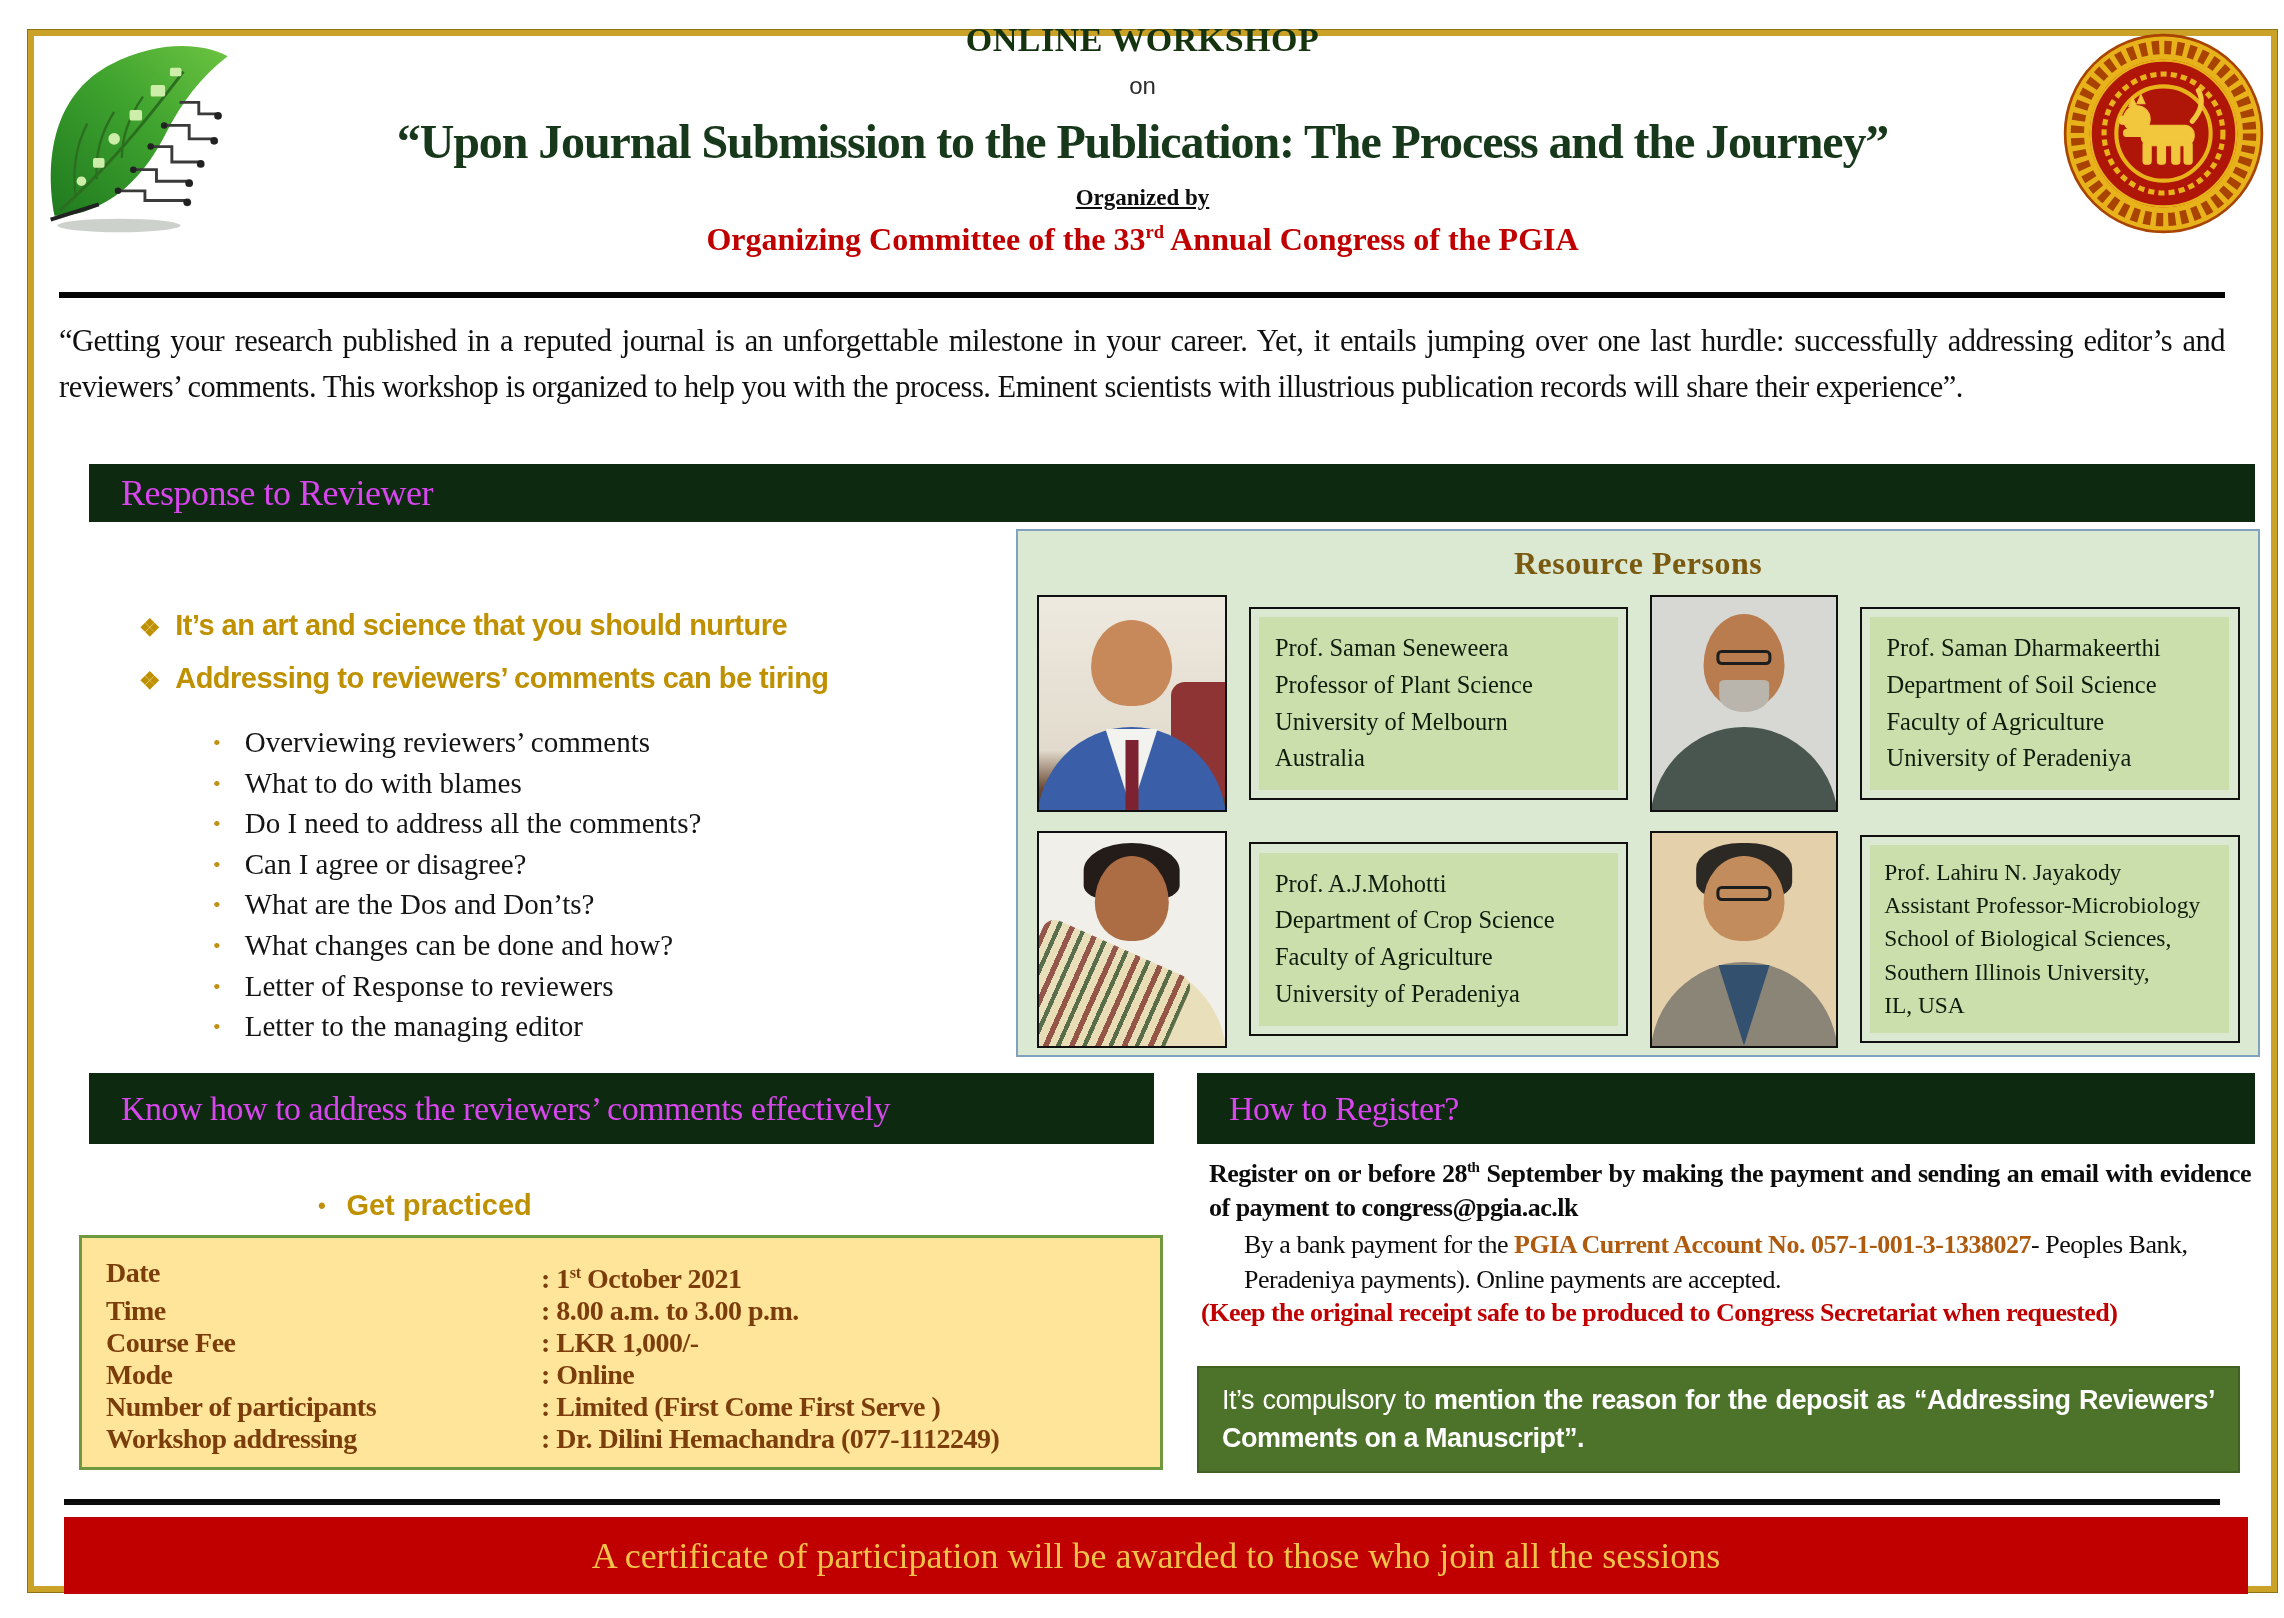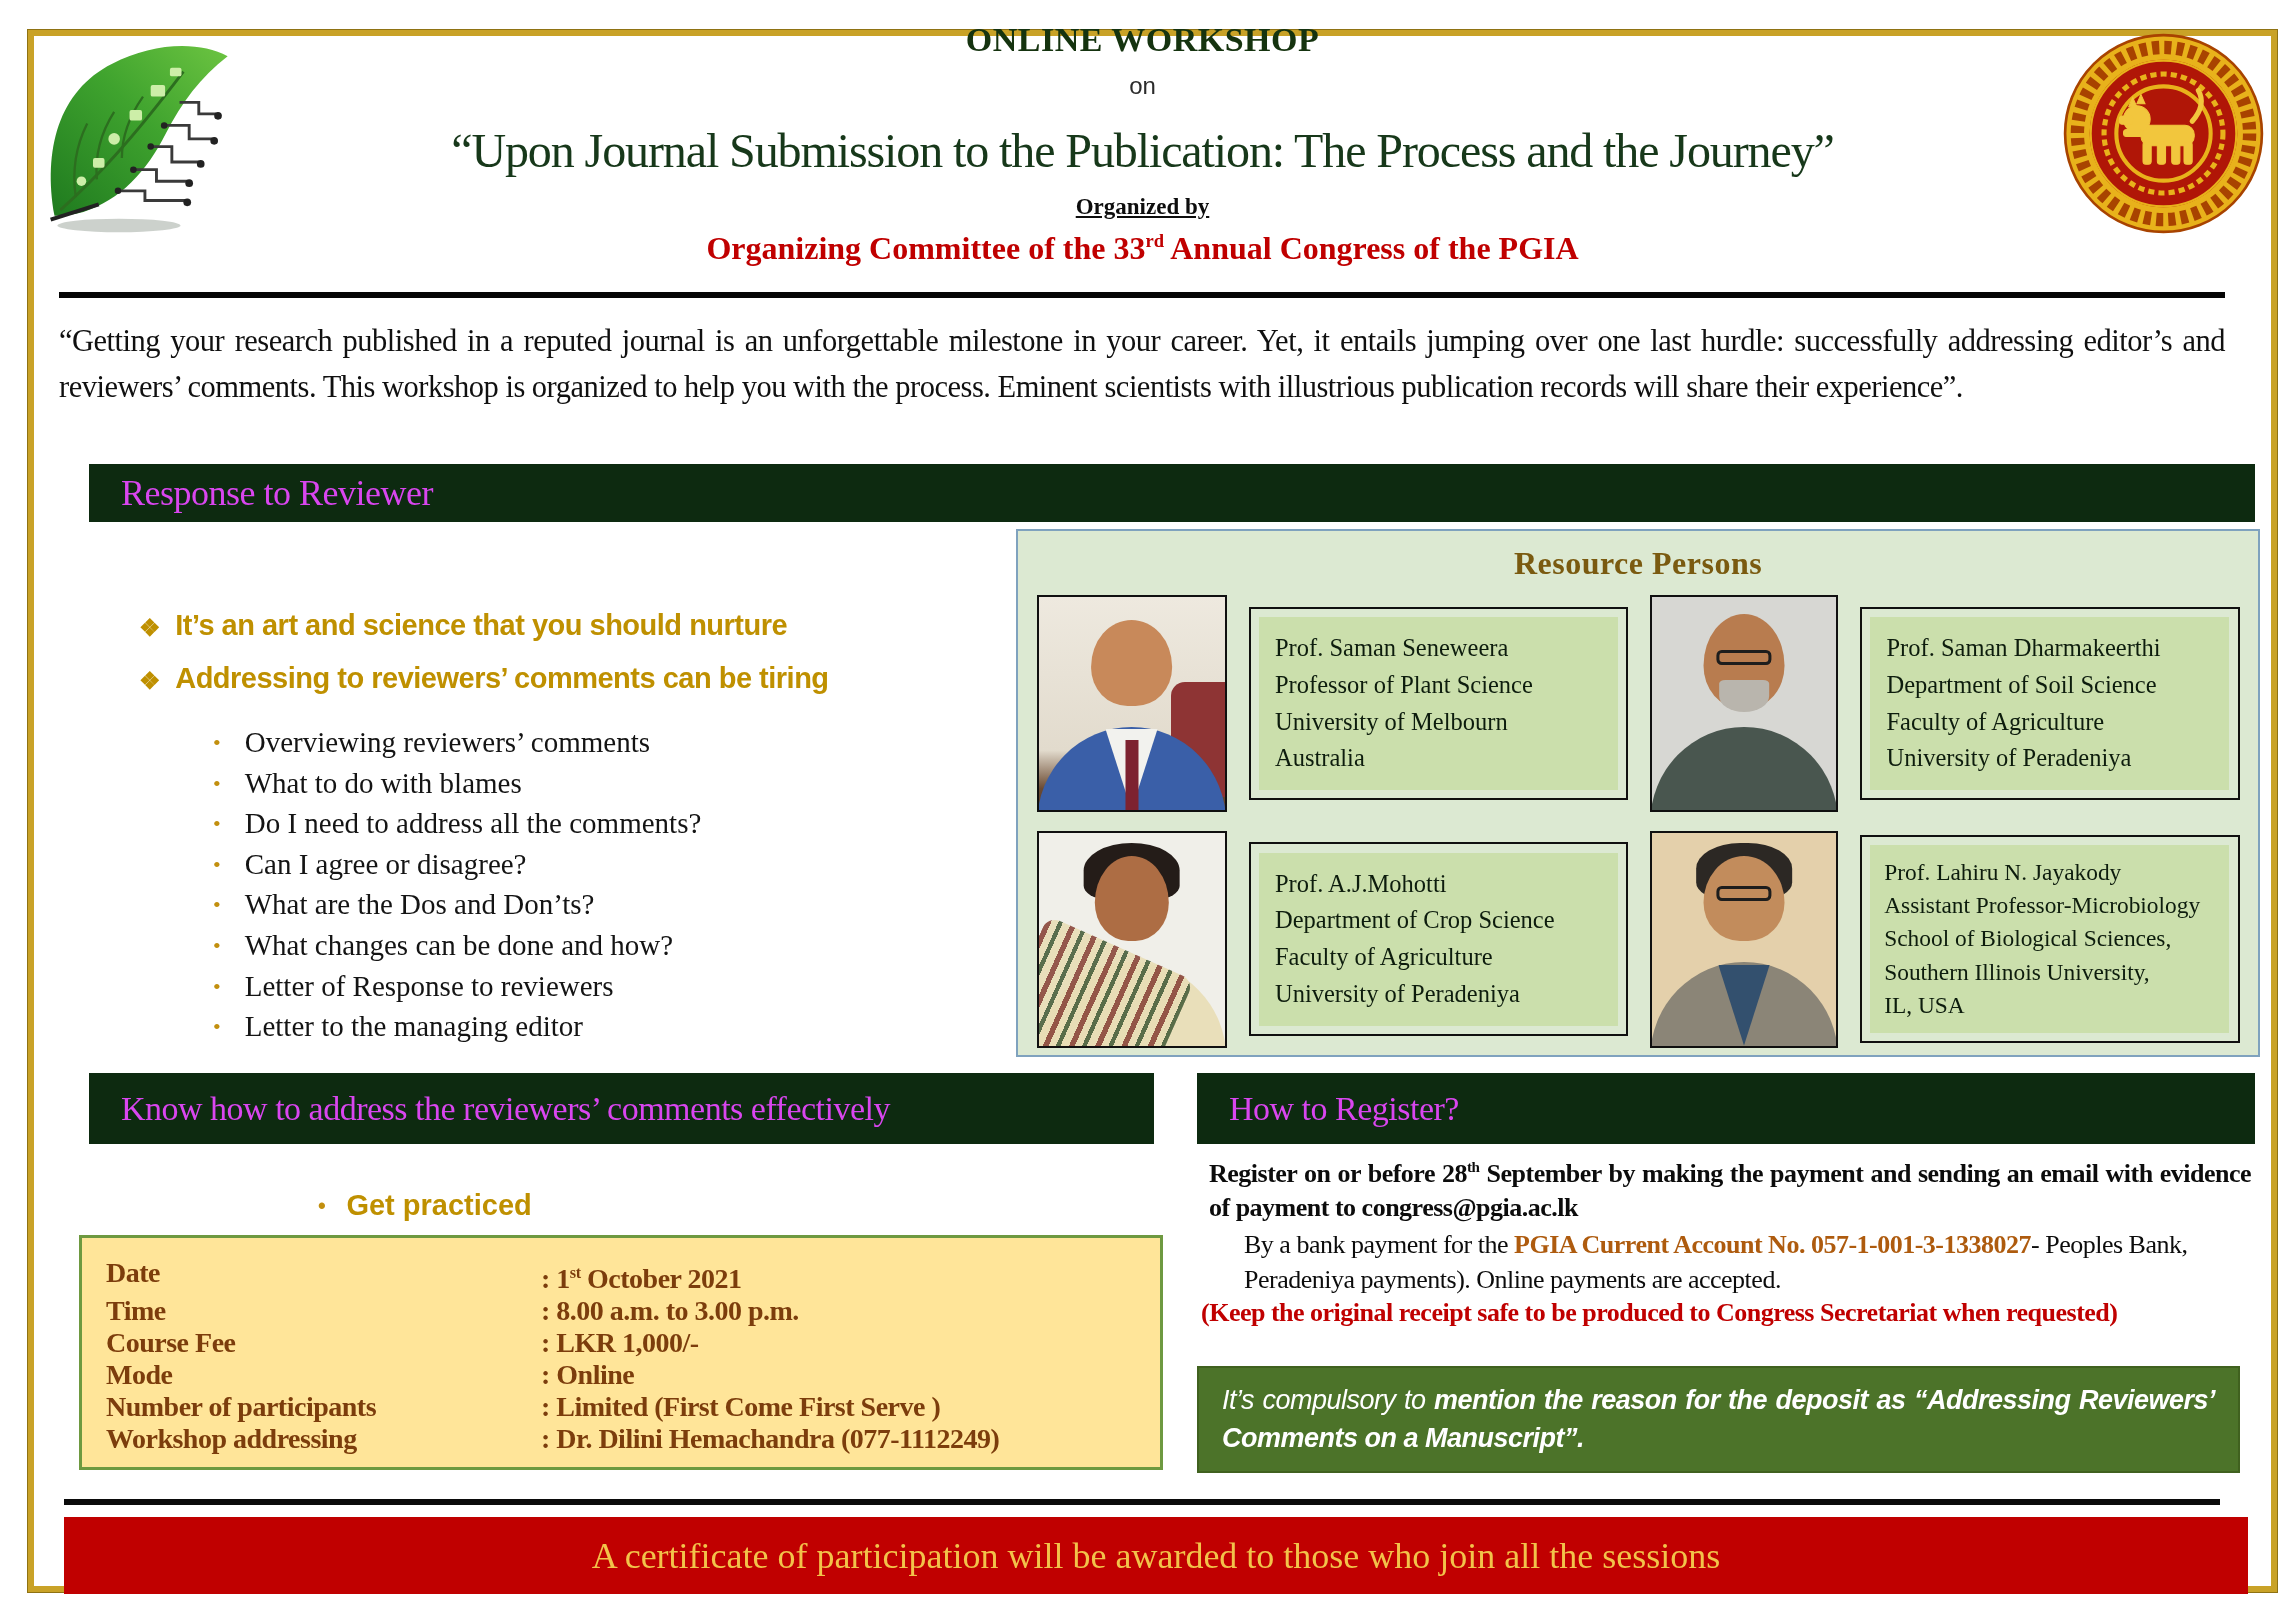--- a/index.html
+++ b/index.html
@@ -9,21 +9,21 @@
          border:6px solid #C9A227;outline:1.1px solid #8F7213;pointer-events:none;}
 
   
   .logo-leaf{position:absolute;left:34px;top:35px;width:218px;height:202px;}
   .logo-leaf svg{width:100%;height:100%;}
   .crest{position:absolute;left:2061px;top:18.5px;width:205px;height:237px;}
   .crest svg{width:205px;height:205px;margin-top:12px;}
   .header-center{position:absolute;left:256px;top:20.7px;width:1773px;text-align:center;}
   .h-workshop{font-size:34px;font-weight:700;color:#15330F;letter-spacing:0.5px;}
   .h-on{font-size:24px;color:#2b2b2b;margin-top:13px;font-family:"Liberation Sans",sans-serif;}
-  .h-title{font-size:48px;font-weight:400;color:#17381A;margin-top:23px;white-space:nowrap;letter-spacing:-1.1px;}
+  .h-title{font-size:48px;font-weight:700;color:#17381A;margin-top:14px;white-space:nowrap;letter-spacing:-1.1px;}
   .h-orgby{font-size:23px;margin-top:16.3px;text-decoration:underline;color:#0d0d0d;font-weight:600;}
   .h-committee{font-size:32px;font-weight:700;color:#C00000;margin-top:9.8px;}
   sup{vertical-align:super;font-size:58%;}
 
   .top-rule{position:absolute;left:59px;top:292px;width:2166px;height:6px;background:#050505;}
   .intro{position:absolute;left:59px;top:318px;width:2166px;font-size:30.5px;line-height:1.52;
          text-align:justify;color:#101010;letter-spacing:-0.5px;}
 
   
   .banner{position:absolute;background:#0D2A10;color:#d946ef;display:flex;align-items:center;
@@ -96,21 +96,21 @@
   .reg1{position:absolute;left:1209px;top:1157px;width:1042px;font-size:26px;font-weight:700;
         line-height:1.3;text-align:justify;color:#0c0c0c;letter-spacing:-0.5px;}
   .reg2{position:absolute;left:1244px;top:1227px;width:1007px;font-size:26px;font-weight:400;
         line-height:1.36;color:#0c0c0c;letter-spacing:-0.5px;}
   .account{font-weight:700;color:#AE5B0E;}
   .red-note{position:absolute;left:1201px;top:1294px;width:1050px;font-size:26px;font-weight:700;
             color:#C00000;line-height:1.45;text-align:justify;letter-spacing:-0.5px;}
   .green-box{position:absolute;left:1197px;top:1366px;width:1043px;height:107px;background:#4C7329;
              border:2.2px solid #40611F;box-sizing:border-box;display:flex;align-items:center;padding:0 23px;}
   .green-box .gtext{font-family:"Liberation Sans",sans-serif;font-size:27px;color:#ffffff;
-                    line-height:1.38;text-align:justify;letter-spacing:-0.5px;font-style:italic;}
+                    line-height:1.38;text-align:justify;letter-spacing:-0.5px;}
 
   .bottom-rule{position:absolute;left:64px;top:1499px;width:2156px;height:6px;background:#0b0b0b;}
   .footer-banner{position:absolute;left:64px;top:1517px;width:2184px;height:77px;background:#C00000;
                  display:flex;align-items:center;justify-content:center;}
   .footer-banner span{font-size:36px;color:#F2C34A;letter-spacing:0;}
 </style>
 </head>
 <body>
 
 <div class="page">

